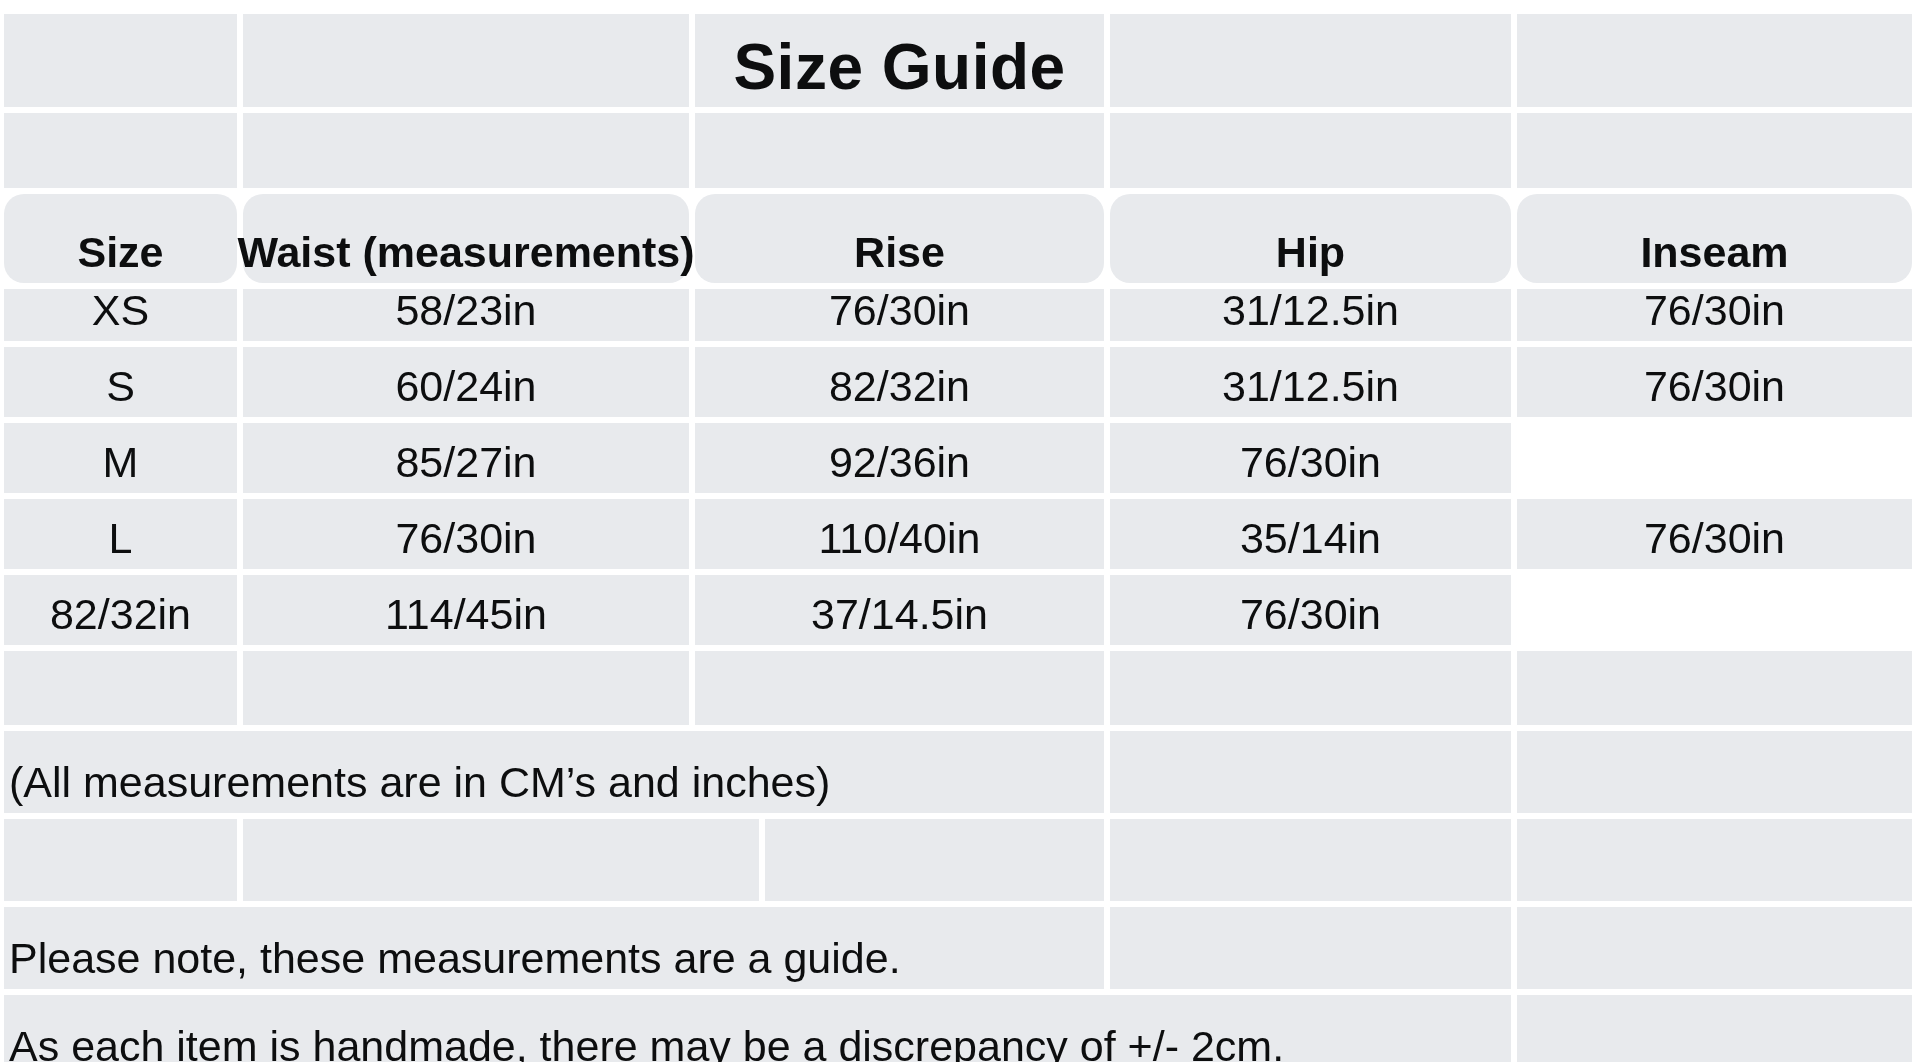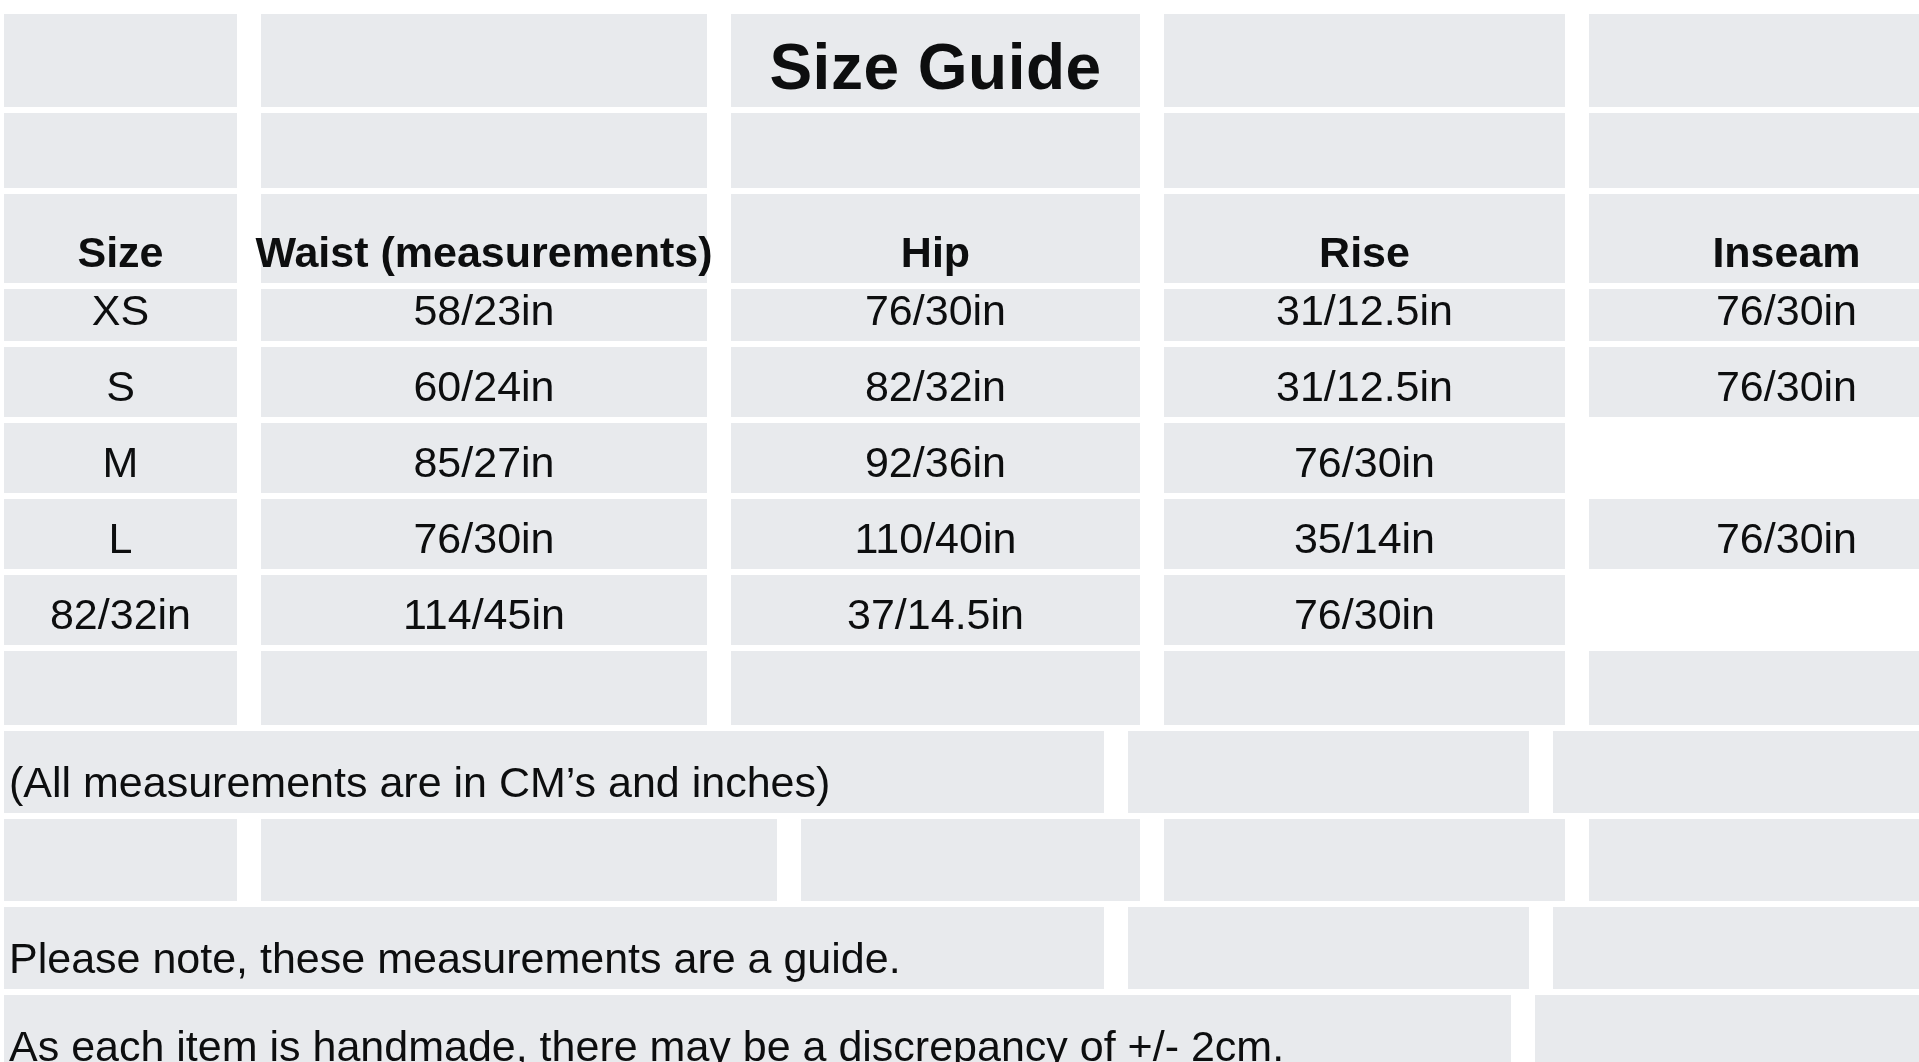--- a/index.html
+++ b/index.html
@@ -6,21 +6,21 @@
   .sheet{
     position:relative;
     width:1919px;height:1062px;
     box-sizing:border-box;
     background:#ffffff;
     padding:14px 7px 0 4px;
     font-family:"Liberation Sans", sans-serif;
     color:#0d0e0f;
     overflow:hidden;
   }
-  .row{display:grid;column-gap:24px;margin-bottom:6px;}
+  .row{display:grid;column-gap:6px;margin-bottom:6px;}
   
   .cols-a{grid-template-columns:233px 446px 409px 401px 395px;}
   
   .cols-b{grid-template-columns:233px 516px 339px 401px 395px;}
   
   .cols-c{grid-template-columns:1100px 401px 395px;}
   .cols-d{grid-template-columns:1507px 395px;}
 
   .h-title{height:93px;}
   .h-sp1{height:75px;}
@@ -35,21 +35,21 @@
     display:flex;
     align-items:flex-end;
     justify-content:center;
     padding-bottom:9px;
     box-sizing:border-box;
     font-size:43px;
     line-height:1;
     white-space:nowrap;
   }
   .cell.left{justify-content:flex-start;padding-left:5px;}
-  .cell.bold{font-weight:bold;}
+  .cell.bold{font-weight:bold;border-radius:20px;}
   .cell.title-cell{font-size:64px;font-weight:bold;padding-bottom:8px;letter-spacing:0.5px;}
 </style>
 </head>
 <body>
 
 <div class="sheet">
 
   <div class="row cols-a h-title">
     <div class="cell"></div>
     <div class="cell"></div>
@@ -62,22 +62,22 @@
     <div class="cell"></div>
     <div class="cell"></div>
     <div class="cell"></div>
     <div class="cell"></div>
     <div class="cell"></div>
   </div>
 
   <div class="row cols-a h-head">
     <div class="cell bold">Size</div>
     <div class="cell bold">Waist (measurements)</div>
+    <div class="cell bold">Rise</div>
     <div class="cell bold">Hip</div>
-    <div class="cell bold">Rise</div>
     <div class="cell bold">Inseam</div>
   </div>
 
   <div class="row cols-a h-xs">
     <div class="cell">XS</div>
     <div class="cell">58/23in</div>
     <div class="cell">76/30in</div>
     <div class="cell">31/12.5in</div>
     <div class="cell">76/30in</div>
   </div>

